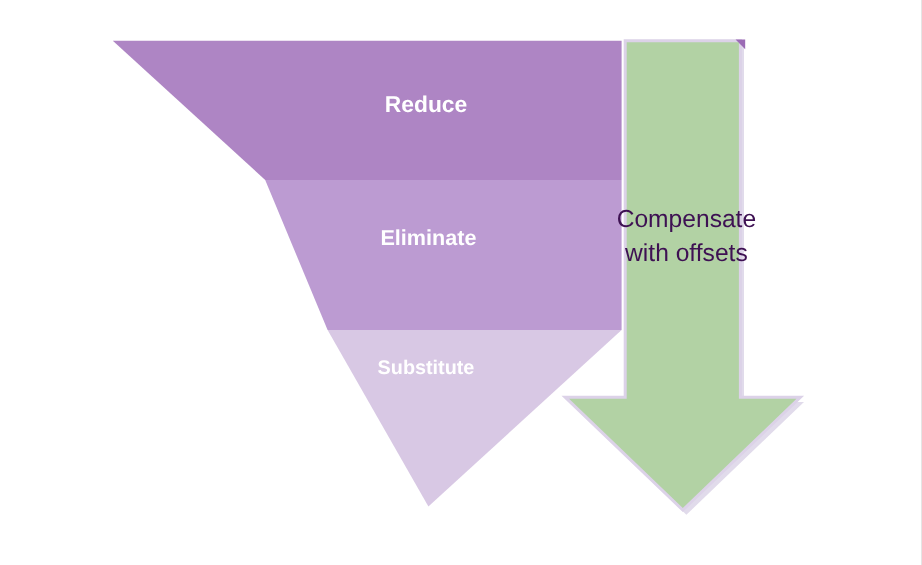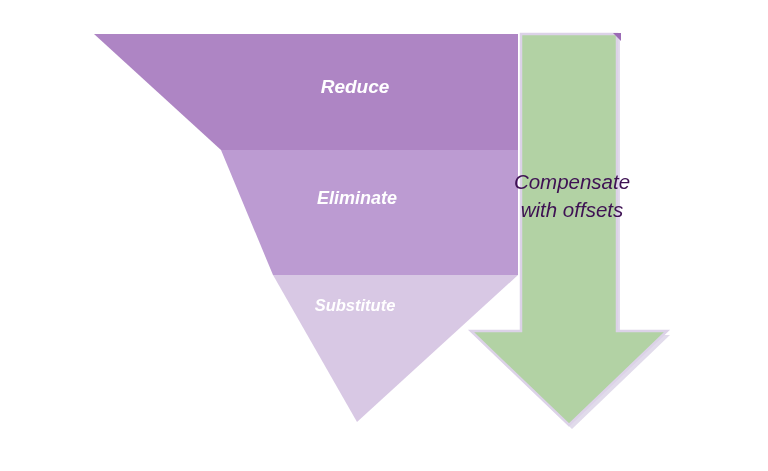--- a/index.html
+++ b/index.html
@@ -10,21 +10,20 @@
   }
   body {
     font-family: "Liberation Sans", sans-serif;
   }
   #canvas {
     position: relative;
     width: 768px;
     height: 471px;
     background: #a3a3a3;
     overflow: hidden;
-    font-style: italic;
   }
   #diagram-svg {
     position: absolute;
     left: 0;
     top: 0;
     width: 768px;
     height: 471px;
     display: block;
   }
   .funnel-label {

